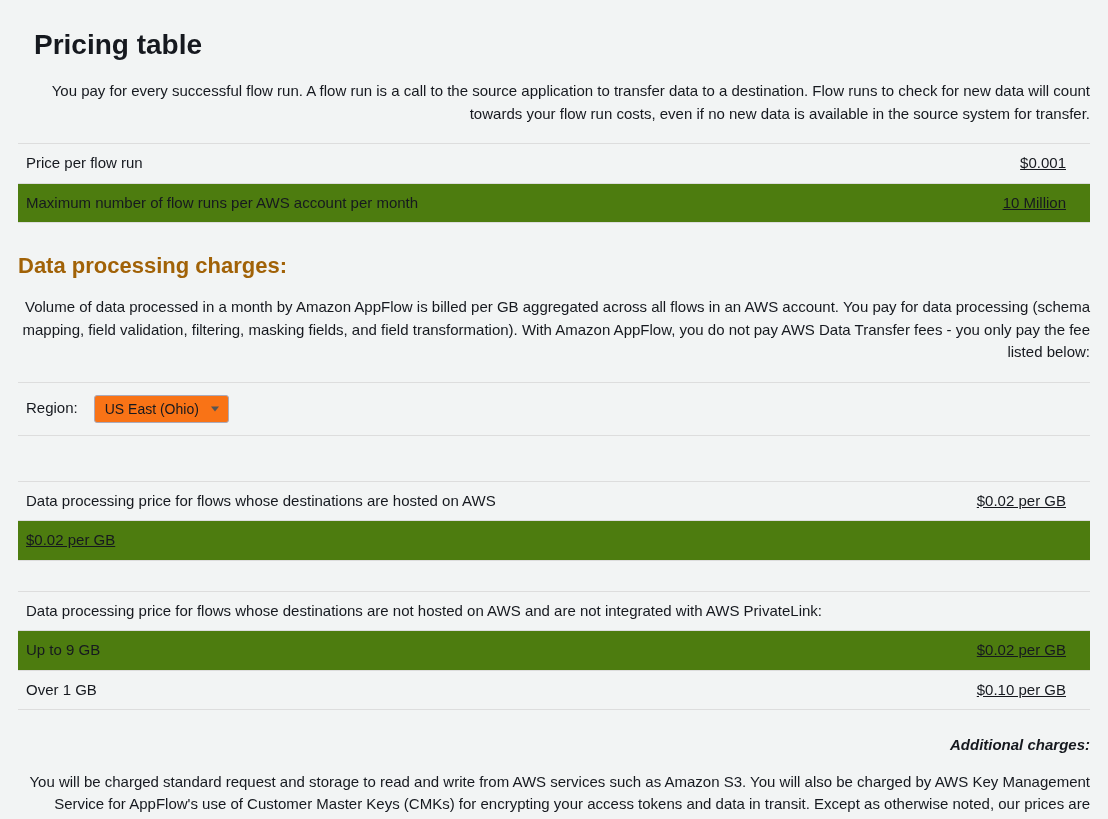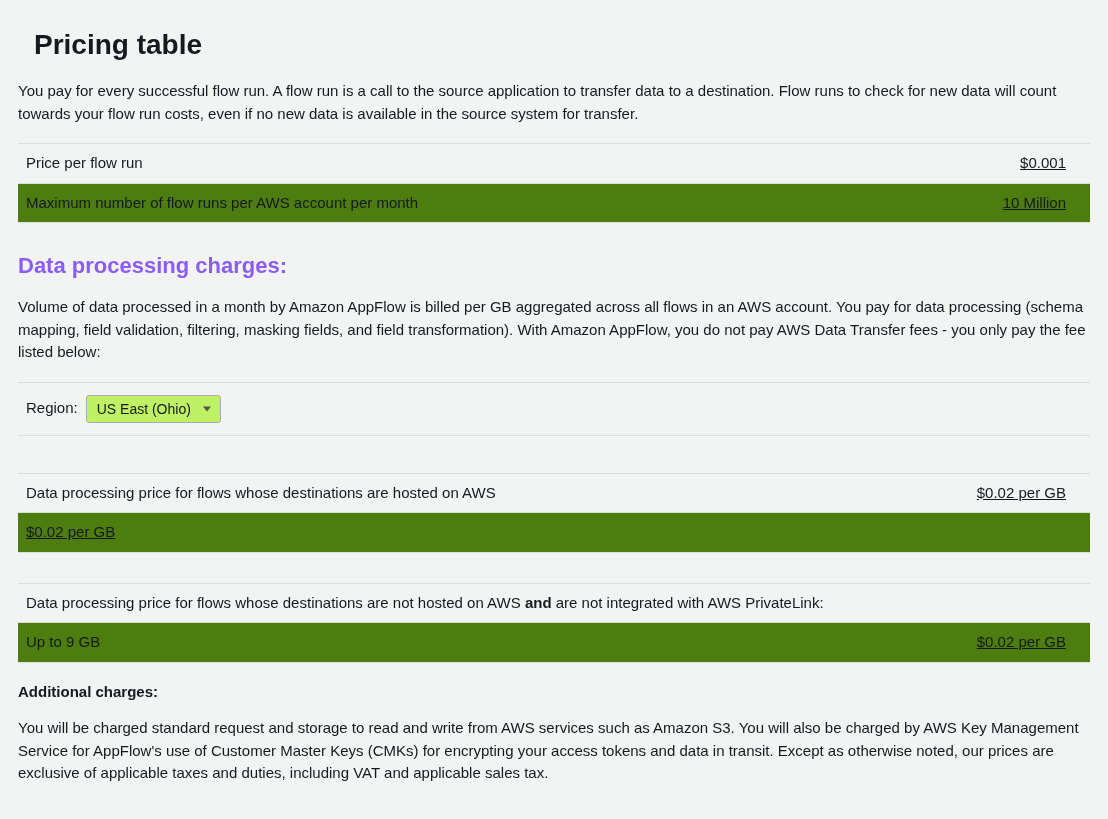--- a/index.html
+++ b/index.html
@@ -15,26 +15,27 @@
   h1 {
     font-size: 28px;
     font-weight: 700;
     margin: 6px 0 14px 16px;
     color: #16191f;
   }
   h2 {
     font-size: 22px;
     font-weight: 700;
     margin: 26px 0 14px 0;
-    color: #8b5cf6;
+    color: #a16207;
   }
   p {
     margin: 0 0 18px 0;
     max-width: 1080px;
     color: #16191f;
+    text-align: right;
   }
   .table {
     width: 100%;
     border-top: 1px solid #ddd;
     margin-bottom: 10px;
   }
   .row {
     display: flex;
     justify-content: flex-start;
     padding: 8px 8px;
@@ -45,32 +46,32 @@
     background: #4d7c0f;
   }
   .row .left { flex: 1; }
   .row .right { text-align: right; padding-right: 16px; white-space: nowrap; text-decoration: underline; }
   .region-row {
     display: flex;
     align-items: center;
     padding: 12px 8px;
     border-top: 1px solid #ddd;
     border-bottom: 1px solid #ddd;
-    gap: 8px;
-    margin-bottom: 4px;
+    gap: 16px;
+    margin-bottom: 12px;
   }
   .region-label { font-size: 15px; }
   .select-wrap {
     position: relative;
     display: inline-block;
   }
   select {
     appearance: none;
     -webkit-appearance: none;
-    background: #bef264;
+    background: #f97316;
     border: 1px solid #aab;
     border-radius: 3px;
     padding: 5px 28px 5px 10px;
     font-size: 14px;
     color: #16191f;
     cursor: pointer;
   }
   .select-wrap::after {
     content: "";
     position: absolute;
@@ -85,21 +86,21 @@
   .spacer-row {
     height: 34px;
     border-bottom: 1px solid #ddd;
   }
   .header-row {
     padding: 8px 8px;
     border-bottom: 1px solid #ddd;
     font-size: 15px;
     border-top: 1px solid #ddd;
   }
-  .header-row b { font-weight: 700; }
+  .header-row b { font-weight: 400; }
   .bold { font-weight: 700; }
   .section-gap { height: 20px; }
 </style>
 </head>
 <body>
 
 <h1>Pricing table</h1>
 
 <p>You pay for every successful flow run. A flow run is a call to the source application to transfer data to a destination. Flow runs to check for new data will count towards your flow run costs, even if no new data is available in the source system for transfer.</p>
 
@@ -141,17 +142,21 @@
 <div class="section-gap"></div>
 
 <div>
   <div class="header-row">
     <span>Data processing price for flows whose destinations are not hosted on AWS </span><b>and</b><span> are not integrated with AWS PrivateLink:</span>
   </div>
   <div class="row alt">
     <div class="left">Up to 9 GB</div>
     <div class="right">$0.02 per GB</div>
   </div>
+  <div class="row">
+    <div class="left">Over 1 GB</div>
+    <div class="right">$0.10 per GB</div>
+  </div>
 </div>
 
-<p class="bold" style="margin-top:18px; margin-bottom:14px;">Additional charges:</p>
+<p class="bold" style="margin-top:24px; margin-bottom:14px;font-style:italic;">Additional charges:</p>
 
 <p>You will be charged standard request and storage to read and write from AWS services such as Amazon S3. You will also be charged by AWS Key Management Service for AppFlow's use of Customer Master Keys (CMKs) for encrypting your access tokens and data in transit. Except as otherwise noted, our prices are exclusive of applicable taxes and duties, including VAT and applicable sales tax.</p>
 
 </body></html>

